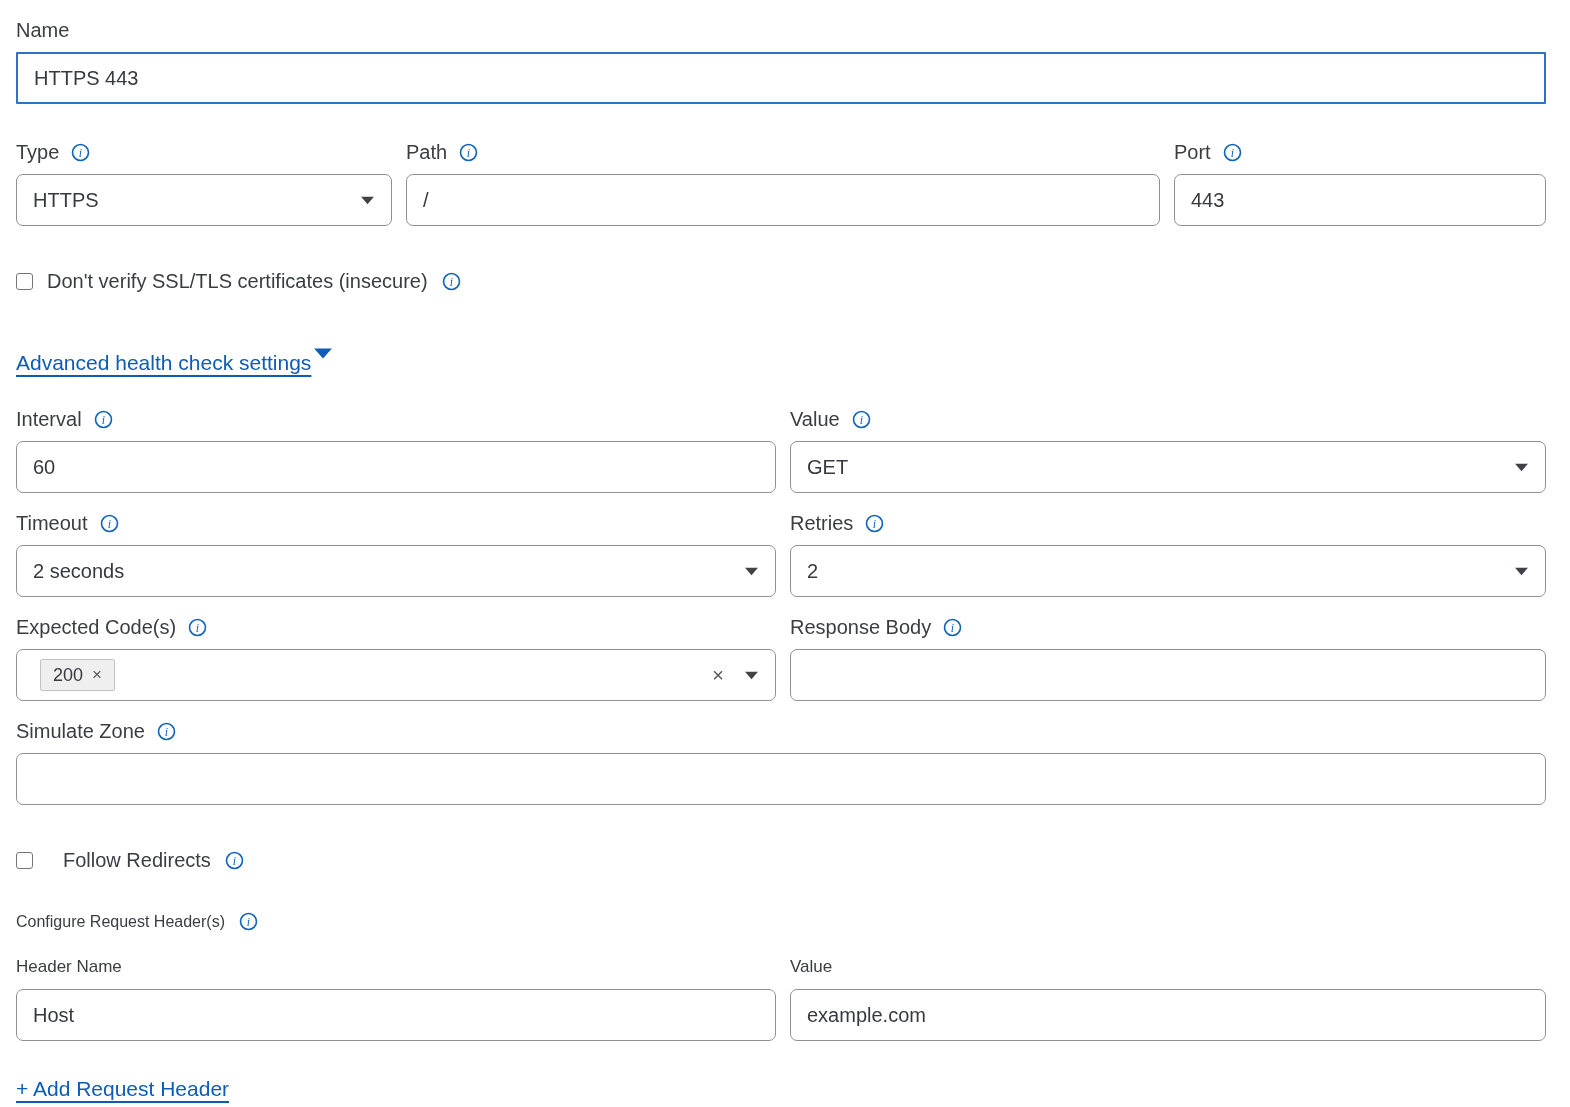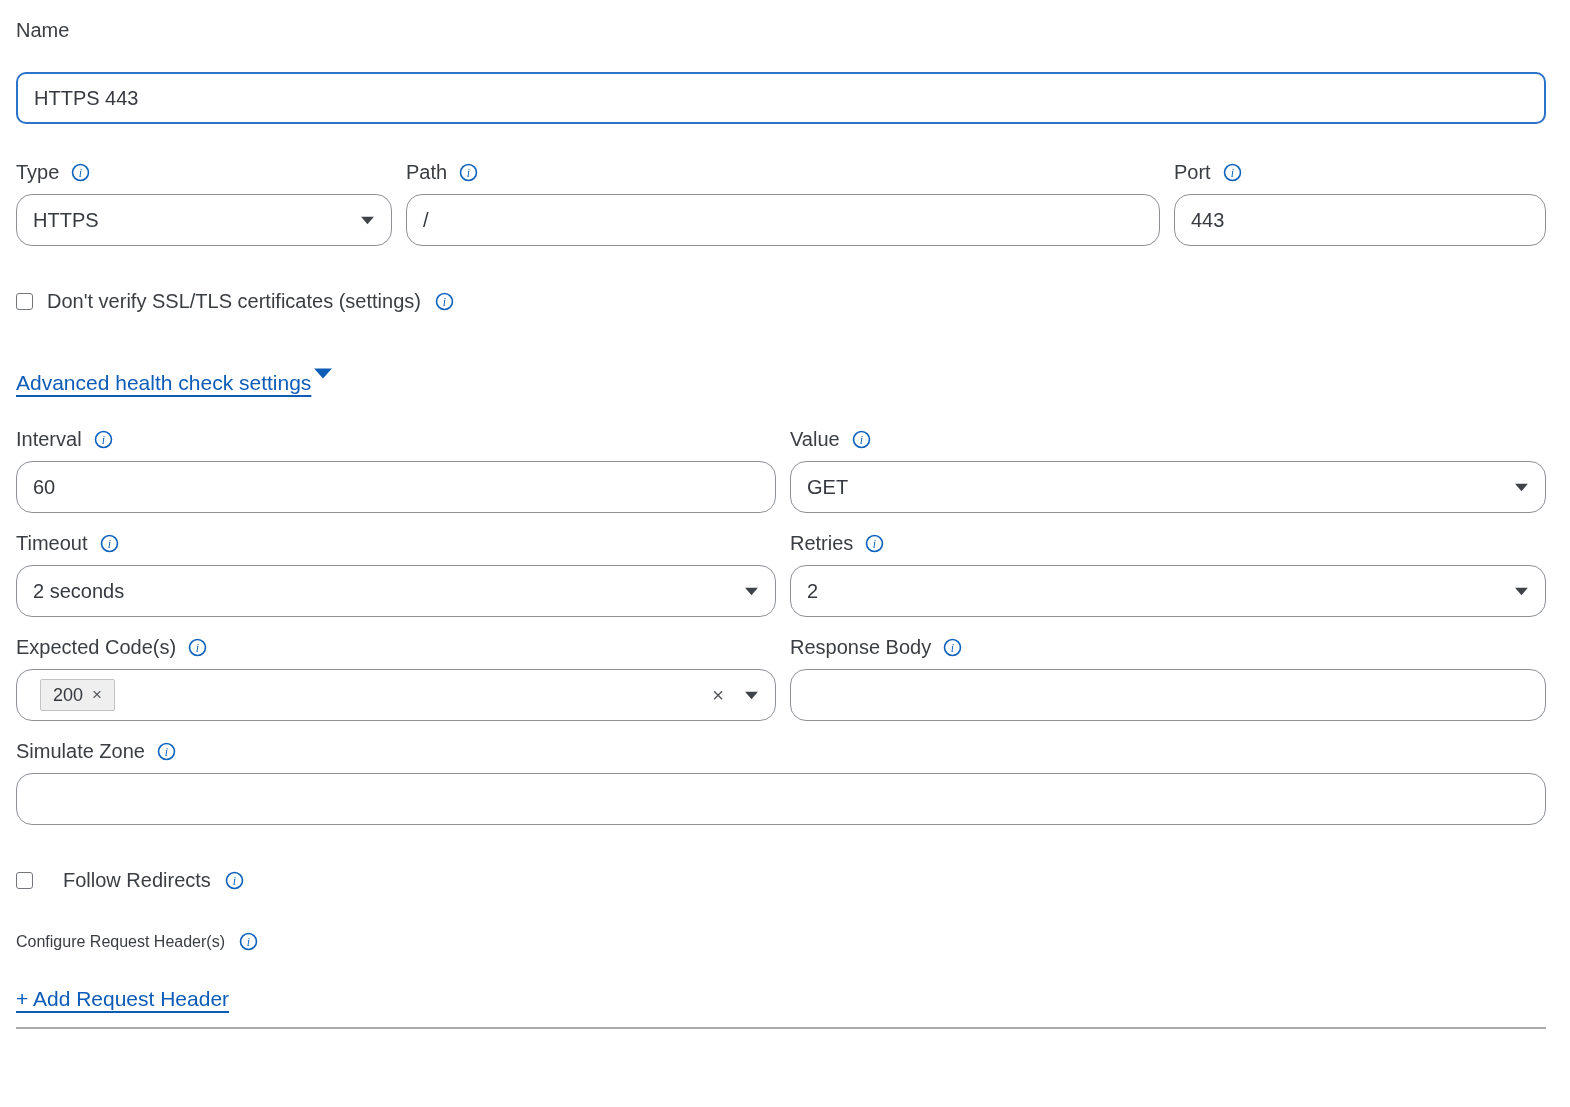--- a/index.html
+++ b/index.html
@@ -23,32 +23,31 @@
     line-height: 24px;
   }
   .label-row { margin-bottom: 10px; margin-top: 0; display: flex; align-items: center; gap: 12px; }
   .info-icon { color: #0d62bd; display: inline-flex; flex: none; }
   .info-icon svg { display: block; }
 
   input.text-input, .select-box, .multi-select {
     width: 100%;
     height: 52px;
     border: 1px solid #8d9196;
-    border-radius: 16px;
+    border-radius: 7px;
     background: #ffffff;
     font-family: "Liberation Sans", "DejaVu Sans", sans-serif;
     font-size: 20px;
     color: #36393f;
     padding: 0 16px;
     outline: none;
   }
   input.focused {
     border: 2px solid #2b72c8;
-    border-radius: 10px;
-    margin-top: 20px;
+    border-radius: 1px;
   }
   .select-box, .multi-select {
     display: flex;
     align-items: center;
     justify-content: space-between;
     cursor: default;
   }
   .caret { color: #3f4247; display: inline-flex; flex: none; margin-left: 12px; }
   .caret svg { display: block; }
 
@@ -184,21 +183,21 @@
             </svg>
         </span>
       </div>
       <input class="text-input" type="text" value="443" style="">
     </div>
   </div>
 
   
   <div class="checkbox-row">
     <span class="checkbox"></span>
-    <span class="cb-label">Don't verify SSL/TLS certificates (settings)</span>
+    <span class="cb-label">Don't verify SSL/TLS certificates (insecure)</span>
     <span class="info-icon">
       <svg width="19" height="19" viewBox="0 0 20 20">
           <circle cx="10" cy="10" r="8.4" fill="none" stroke="currentColor" stroke-width="1.7"></circle>
           <text x="10" y="14.6" text-anchor="middle" font-size="12.5" font-family="'Liberation Serif',serif" font-style="italic" fill="currentColor">i</text>
         </svg>
     </span>
   </div>
 
   
   <div class="adv-link-row">
@@ -358,20 +357,30 @@
   <div class="section-title-row">
     <span class="section-title">Configure Request Header(s)</span>
     <span class="info-icon">
       <svg width="19" height="19" viewBox="0 0 20 20">
           <circle cx="10" cy="10" r="8.4" fill="none" stroke="currentColor" stroke-width="1.7"></circle>
           <text x="10" y="14.6" text-anchor="middle" font-size="12.5" font-family="'Liberation Serif',serif" font-style="italic" fill="currentColor">i</text>
         </svg>
     </span>
   </div>
 
+  <div class="subcols">
+    <div>
+      <div class="sub-label">Header Name</div>
+      <input class="text-input" type="text" value="Host" style="">
+    </div>
+    <div>
+      <div class="sub-label">Value</div>
+      <input class="text-input" type="text" value="example.com" style="">
+    </div>
+  </div>
 
   
   <div class="add-link-row">
     <a class="link">+ Add Request Header</a>
   </div>
 
   <div class="divider"></div>
 
 </div>
 

